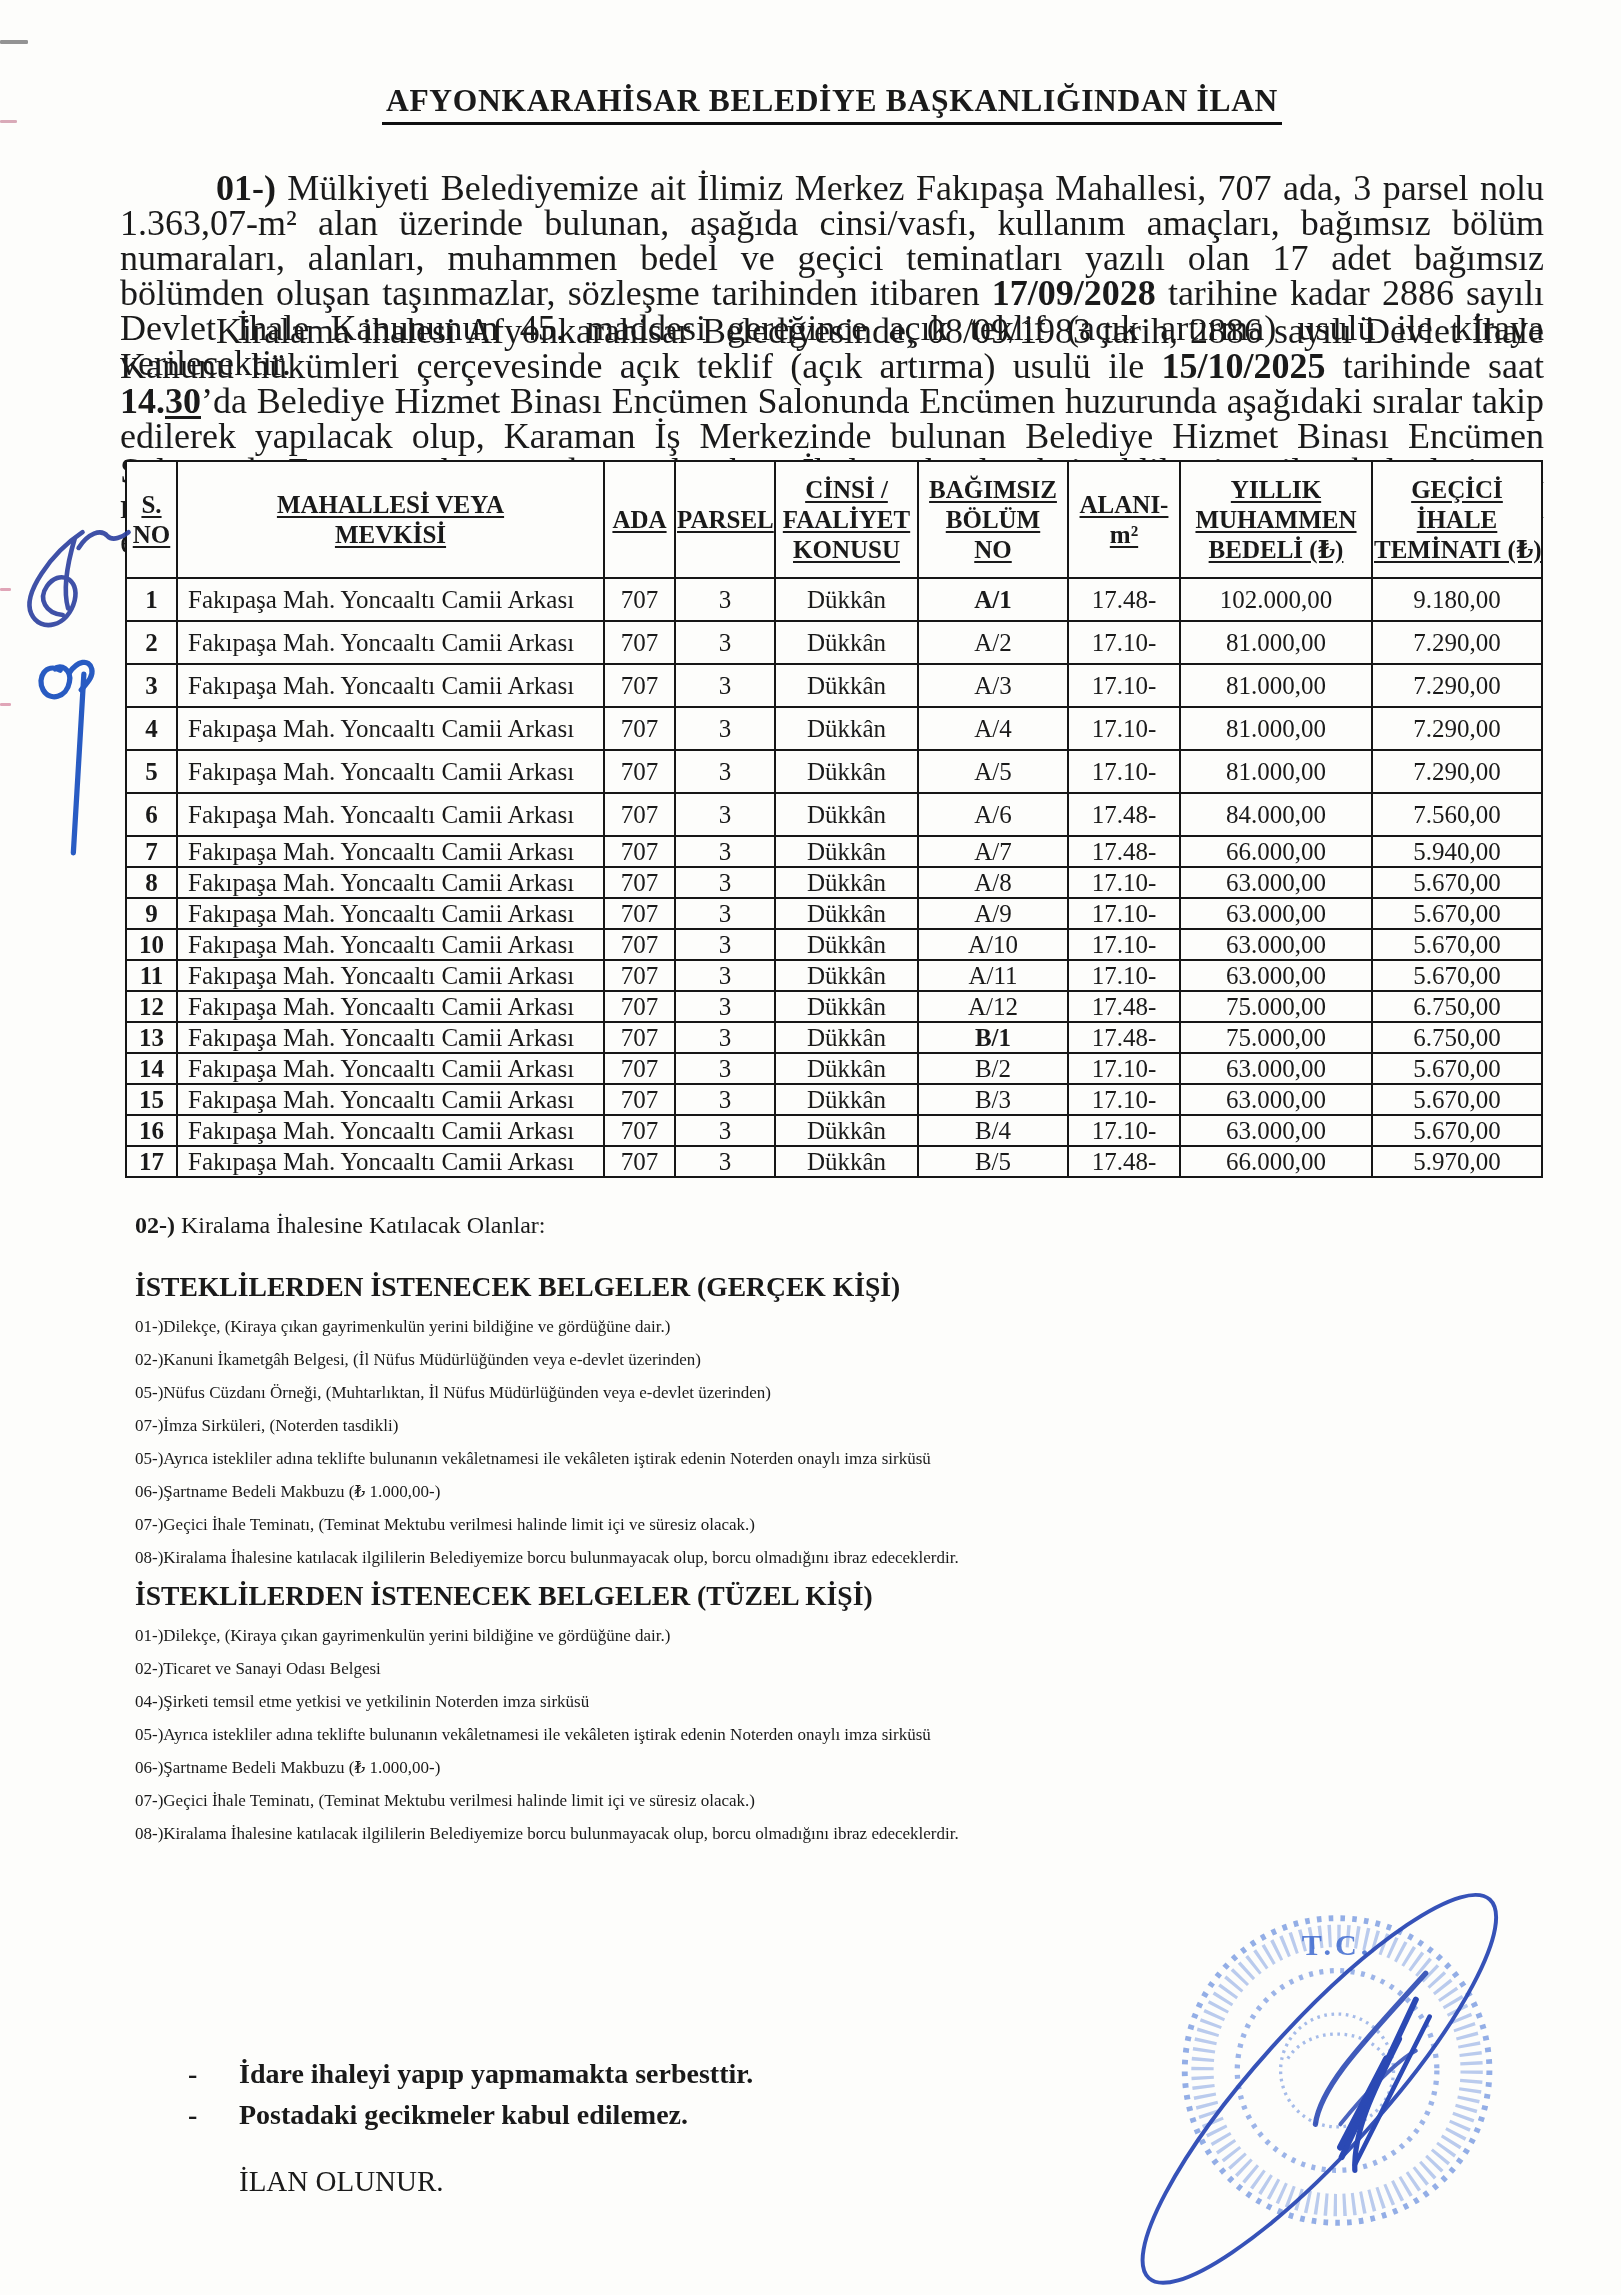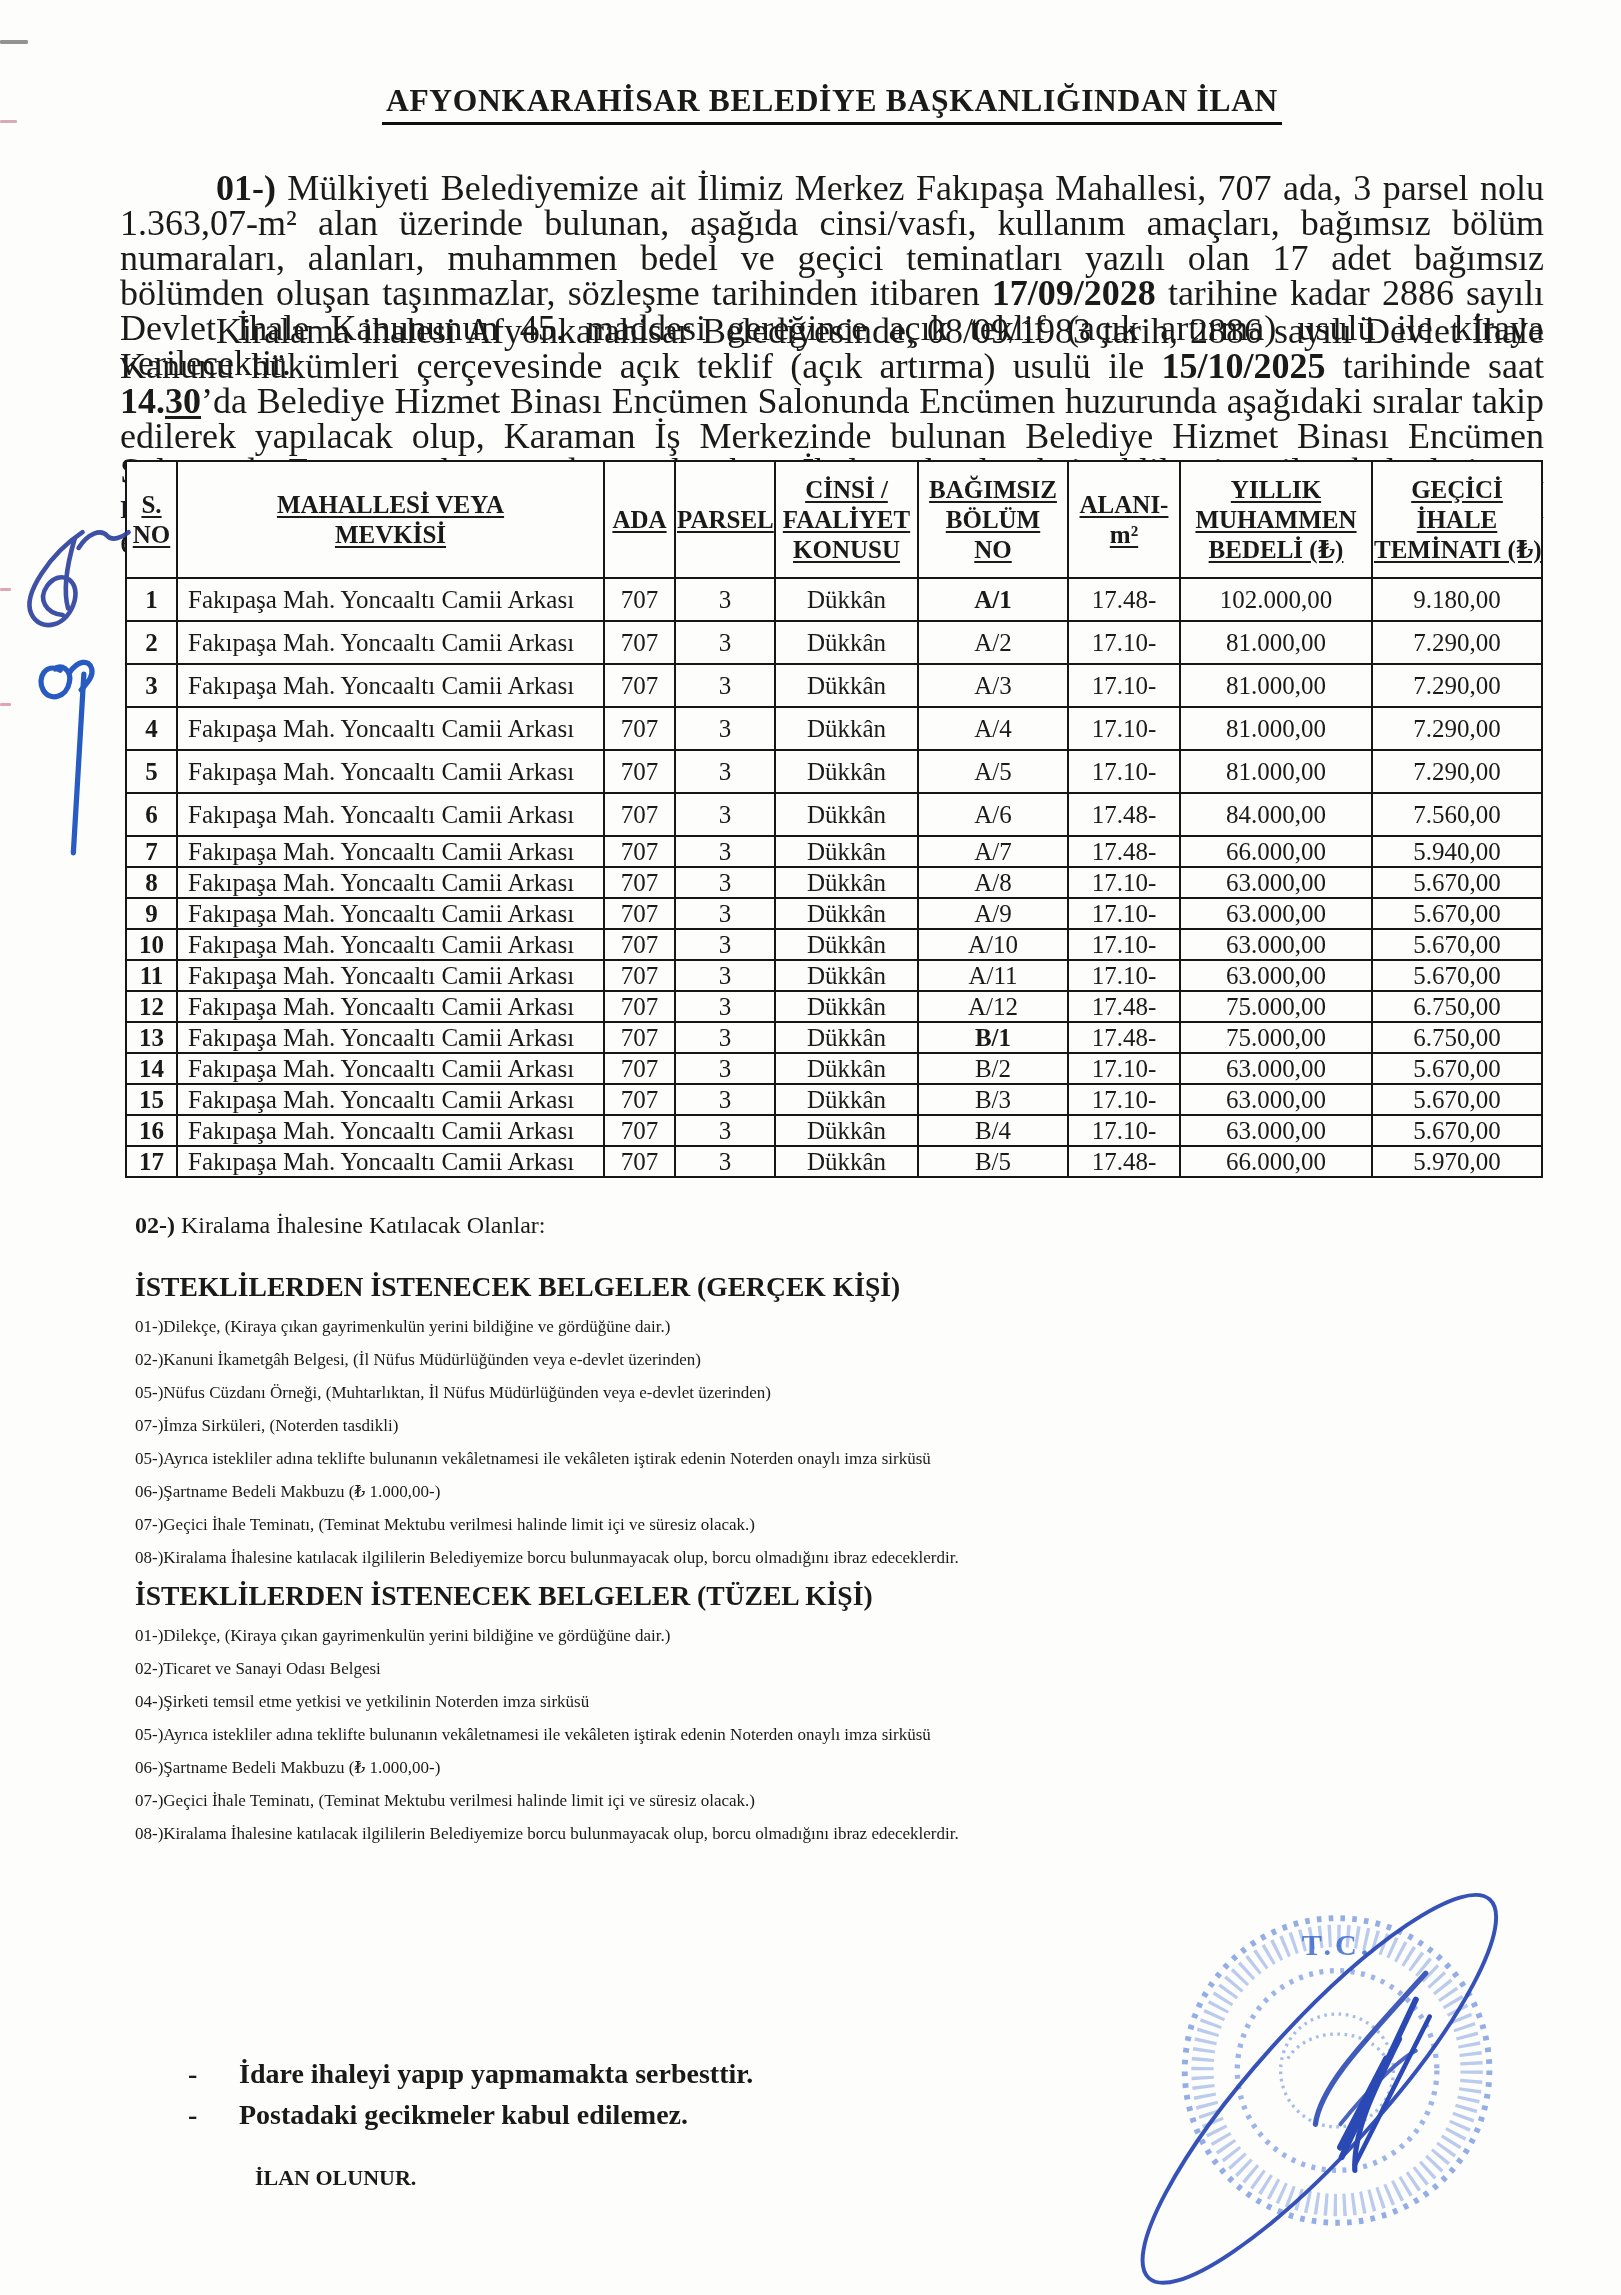--- a/index.html
+++ b/index.html
@@ -35,21 +35,21 @@
 
   .docs{position:absolute;left:135px;width:1425px;}
   .docs1{top:1271px;}
   .docs2{top:1580px;}
   .docs-heading{font-weight:bold;font-size:27.6px;margin-bottom:6.6px;}
   .doc-item{font-size:17px;line-height:33px;}
 
   .bullets{position:absolute;left:188px;top:2053px;font-size:28px;font-weight:bold;}
   .bullet{display:flex;line-height:41px;}
   .bullet .dash{width:51px;font-weight:bold;}
-  .closing{position:absolute;left:255px;top:2165px;font-size:22px;font-weight:bold;}
+  .closing{position:absolute;left:239px;top:2165px;font-size:29px;font-weight:normal;}
 
   .edge-mark{position:absolute;border-radius:1.3px;}
   .m1{left:0;top:40px;width:27.6px;height:3.9px;background:#5a5a5a;opacity:.65;}
   .m2{left:0;top:120px;width:17px;height:3.3px;background:#d095a8;opacity:.8;}
   .m3{left:0;top:588px;width:10.5px;height:3.3px;background:#d88ea6;opacity:.8;}
   .m4{left:0;top:703px;width:10.5px;height:3.3px;background:#d88ea6;opacity:.8;}
 
   .paraph-svg{position:absolute;left:5.3px;top:498px;}
   .stamp-svg{position:absolute;left:1058px;top:1842px;}
 </style>

